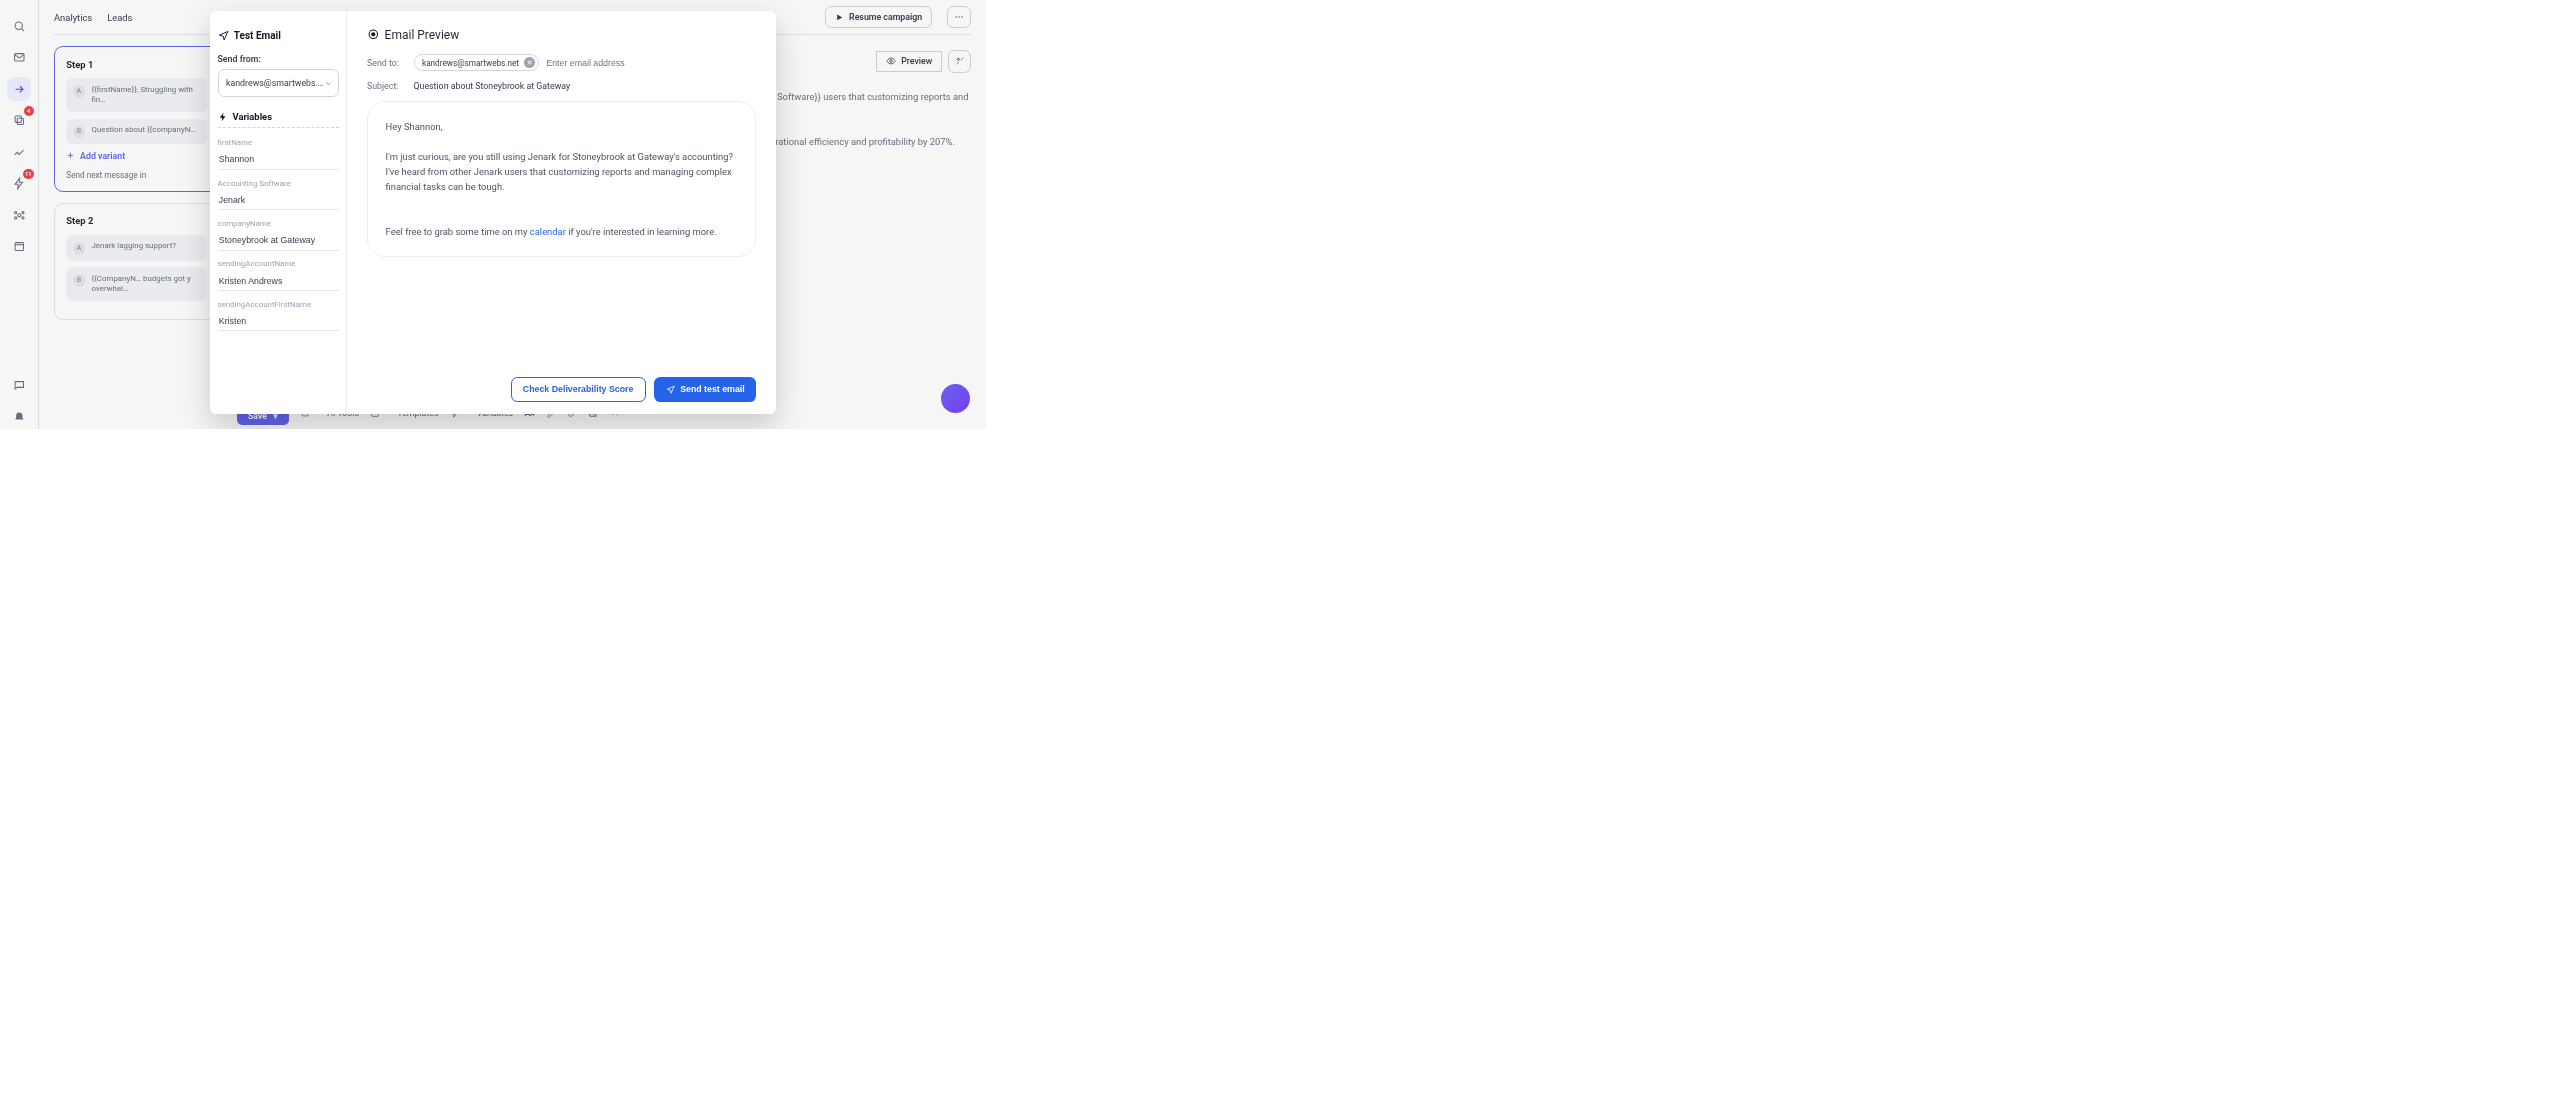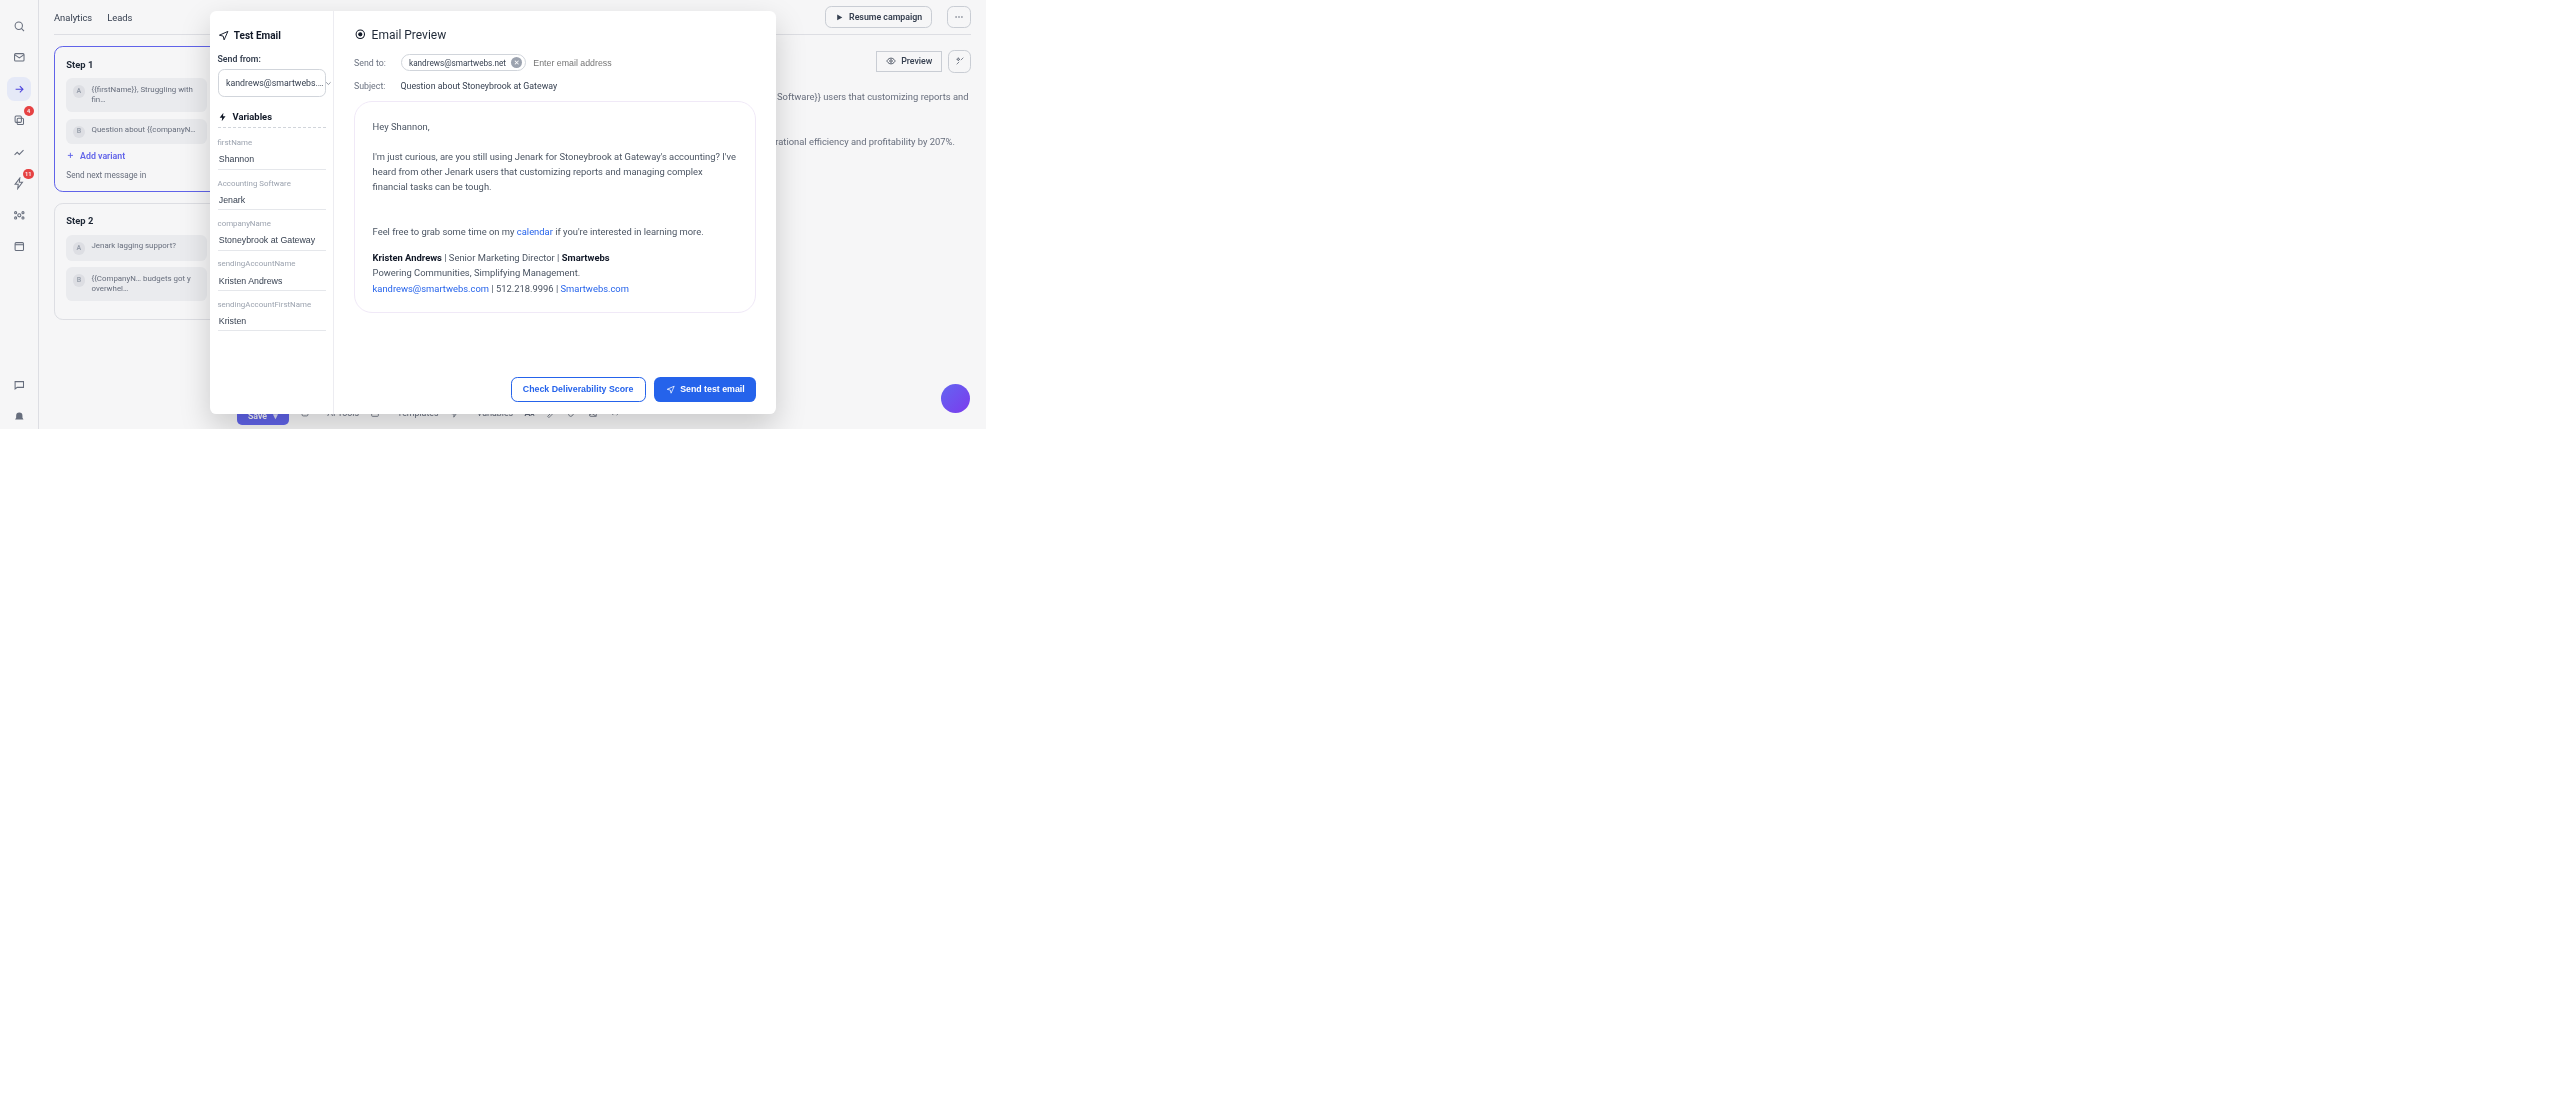--- a/index.html
+++ b/index.html
@@ -135,21 +135,21 @@
   }
   .modal{
     position:absolute;top:11.3px;
     width:566px;height:403px;
     background:#fff;border-radius:6.3px;
     box-shadow:0 12.6px 31px rgba(0,0,0,.18);
     display:flex;overflow:hidden;
   }
 
   .m-left{
-    width:124px;border-right:0.6px solid #ececf1;
+    width:137px;border-right:0.6px solid #ececf1;
     padding:19px 7.5px 7.5px;
     display:flex;flex-direction:column;
   }
   .m-title{display:flex;align-items:center;gap:5px;font-weight:700;font-size:10px;color:#111827;margin-bottom:12.6px}
   .field-label{font-size:8.8px;font-weight:600;color:#374151;margin-bottom:5px}
   .from-select{
     border:0.6px solid #d1d5db;border-radius:6.3px;height:28px;
     display:flex;align-items:center;justify-content:space-between;
     padding:0 7.5px;font-size:8.8px;color:#374151;cursor:pointer;
   }
@@ -472,29 +472,20 @@
 
       <div class="pv-card">
         <p>Hey Shannon,</p><br>
         <p>I'm just curious, are you still using Jenark for Stoneybrook at Gateway's accounting? I've heard from other Jenark users that customizing reports and managing complex financial tasks can be tough.</p><br>
         <br>
         <p>
           <span>Feel free to grab some time on my </span>
           <a href="#">calendar</a>
           <span> if you're interested in learning more.</span>
         </p>
-        <div class="pv-sig">
-          <span class="name">Kristen Andrews</span>
-          <span> | Senior Marketing Director | </span>
-          <span class="co">Smartwebs</span><br>
-          <span>Powering Communities, Simplifying Management.</span><br>
-          <a href="#">kandrews@smartwebs.com</a>
-          <span> | 512.218.9996 | </span>
-          <a href="#">Smartwebs.com</a>
-        </div>
       </div>
 
       <div class="modal-actions">
         <button class="btn-outline">Check Deliverability Score</button>
         <button class="btn-primary">
           <svg width="9.4" height="9.4" viewBox="0 0 24 24" fill="none" stroke="currentColor" stroke-width="2">
               <path d="m3 11 18-8-8 18-2-8z"></path>
             </svg>
           <span>Send test email</span>
         </button>

